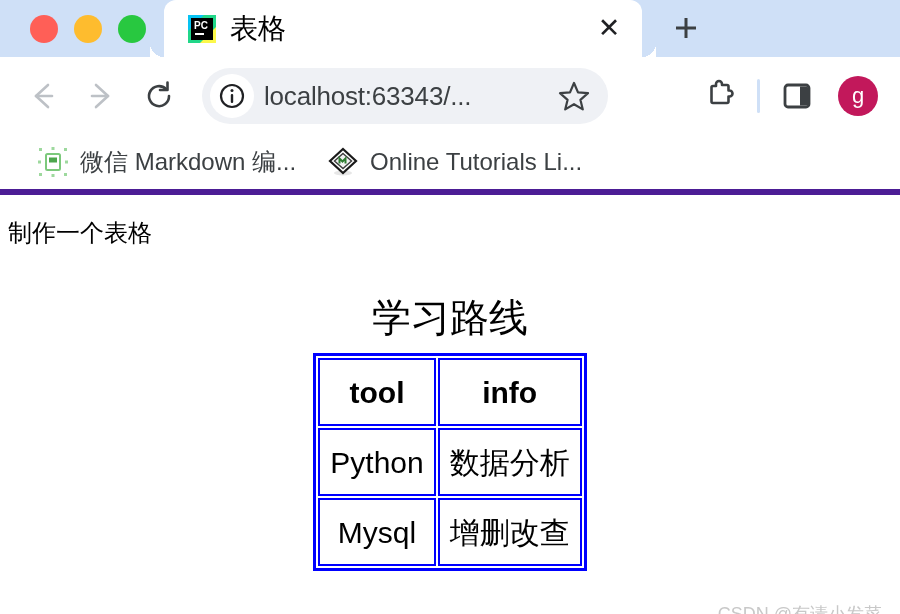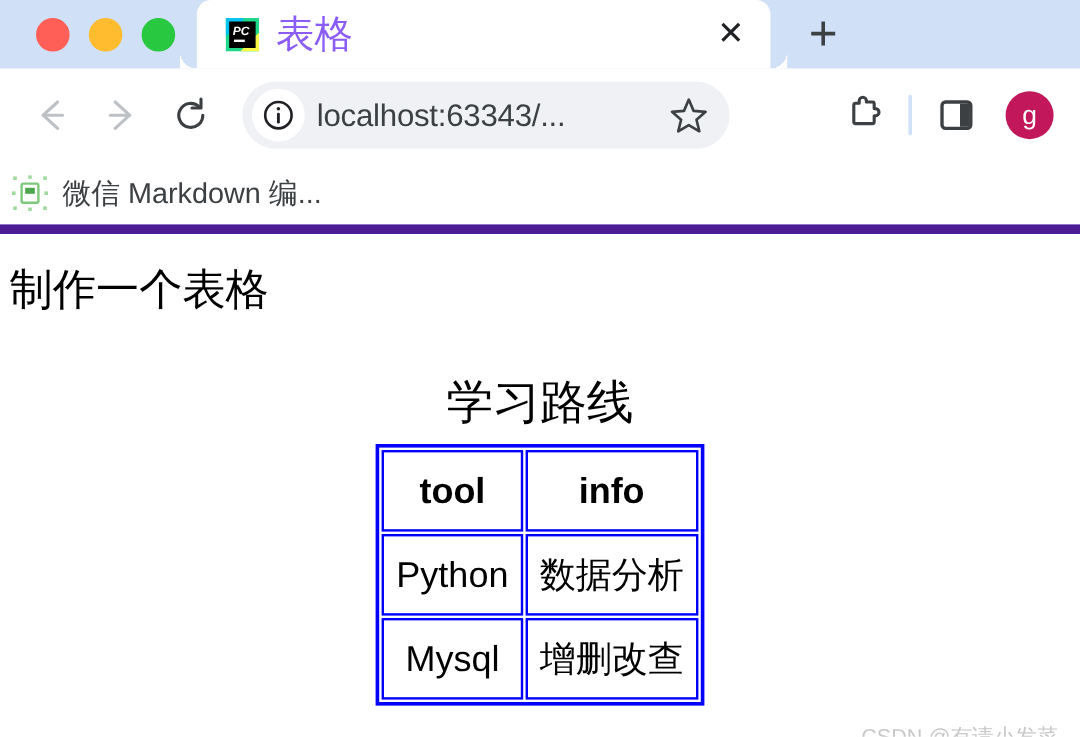--- a/index.html
+++ b/index.html
@@ -48,25 +48,24 @@
     width: 14px; height: 14px;
     background: radial-gradient(circle at 0 0, transparent 14px, #ffffff 14px);
   }
   .tab::before { left: -14px; transform: scaleX(-1); }
   .tab::after  { right: -14px; }
 
   .favicon {
     width: 28px; height: 28px;
     position: relative;
     flex: 0 0 auto;
-    font-style: italic;
   }
   .tab-title {
-    font-size: 32px;
-    color: #8b5cf6;
+    font-size: 28px;
+    color: #000000;
     flex: 1;
     white-space: nowrap;
     overflow: hidden;
   }
   .tab-close {
     width: 30px; height: 30px;
     display: flex; align-items: center; justify-content: center;
     font-size: 27px; color: #202124; line-height: 1;
     font-weight: 400;
   }
@@ -157,23 +156,23 @@
     margin-left: 8px;
     margin-right: 6px;
   }
 
   
   .bookmarks {
     height: 60px;
     background: #ffffff;
     display: flex;
     align-items: center;
-    padding: 0 0;
+    padding: 0 28px;
     gap: 12px;
-    border-bottom: 8px solid #4c1d95;
+    border-bottom: 6px solid #4c1d95;
   }
   .bm {
     display: flex;
     align-items: center;
     gap: 12px;
     padding: 4px 10px;
     border-radius: 8px;
     max-width: 300px;
   }
   .bm-icon { width: 30px; height: 30px; flex: 0 0 auto; position: relative; }
@@ -185,21 +184,21 @@
   }
 
   
   .page {
     position: relative;
     height: 419px;
     background: #ffffff;
     padding: 0;
   }
   .page-heading {
-    font-size: 36px;
+    font-size: 24px;
     font-weight: 400;
     color: #000000;
     margin: 22px 4px 0 8px;
     font-family: Liberation Mono, monospace;
   }
 
   .table-wrap {
     margin-top: 42px;
     display: flex;
     justify-content: center;
@@ -347,20 +346,31 @@
           <rect x="13.5" y="27" width="3" height="3"></rect>
             <rect x="26" y="26" width="3" height="3"></rect>
         </g>
         <rect x="8" y="7" width="14" height="16" rx="1.5" fill="none" stroke="#7cc97c" stroke-width="2"></rect>
         <rect x="11" y="10.5" width="8" height="5" fill="#4da64d"></rect>
       </svg>
     </span>
     <span class="bm-label">微信 Markdown 编...</span>
   </div>
 
+  <div class="bm">
+    <span class="bm-icon">
+      <svg width="30" height="30" viewBox="0 0 30 30">
+        <ellipse cx="15" cy="26" rx="9" ry="2.4" fill="#e6e6e6"></ellipse>
+        <polygon points="15,2 28,14 15,26 2,14" fill="#ffffff" stroke="#1a1a1a" stroke-width="2.2"></polygon>
+        <polygon points="15,6.5 23.5,14 15,21.5 6.5,14" fill="#f2f2f2" stroke="#3c3c3c" stroke-width="1.4"></polygon>
+        <path d="M11.5 16.5 v-5 l3 3 l3 -3 v5" fill="none" stroke="#2f7d32" stroke-width="2"></path>
+      </svg>
+    </span>
+    <span class="bm-label">Online Tutorials Li...</span>
+  </div>
 
 
 </div>
 
 <div class="page">
 
   <h1 class="page-heading">制作一个表格</h1>
 
   <div class="table-wrap">
     <table class="data-table">

